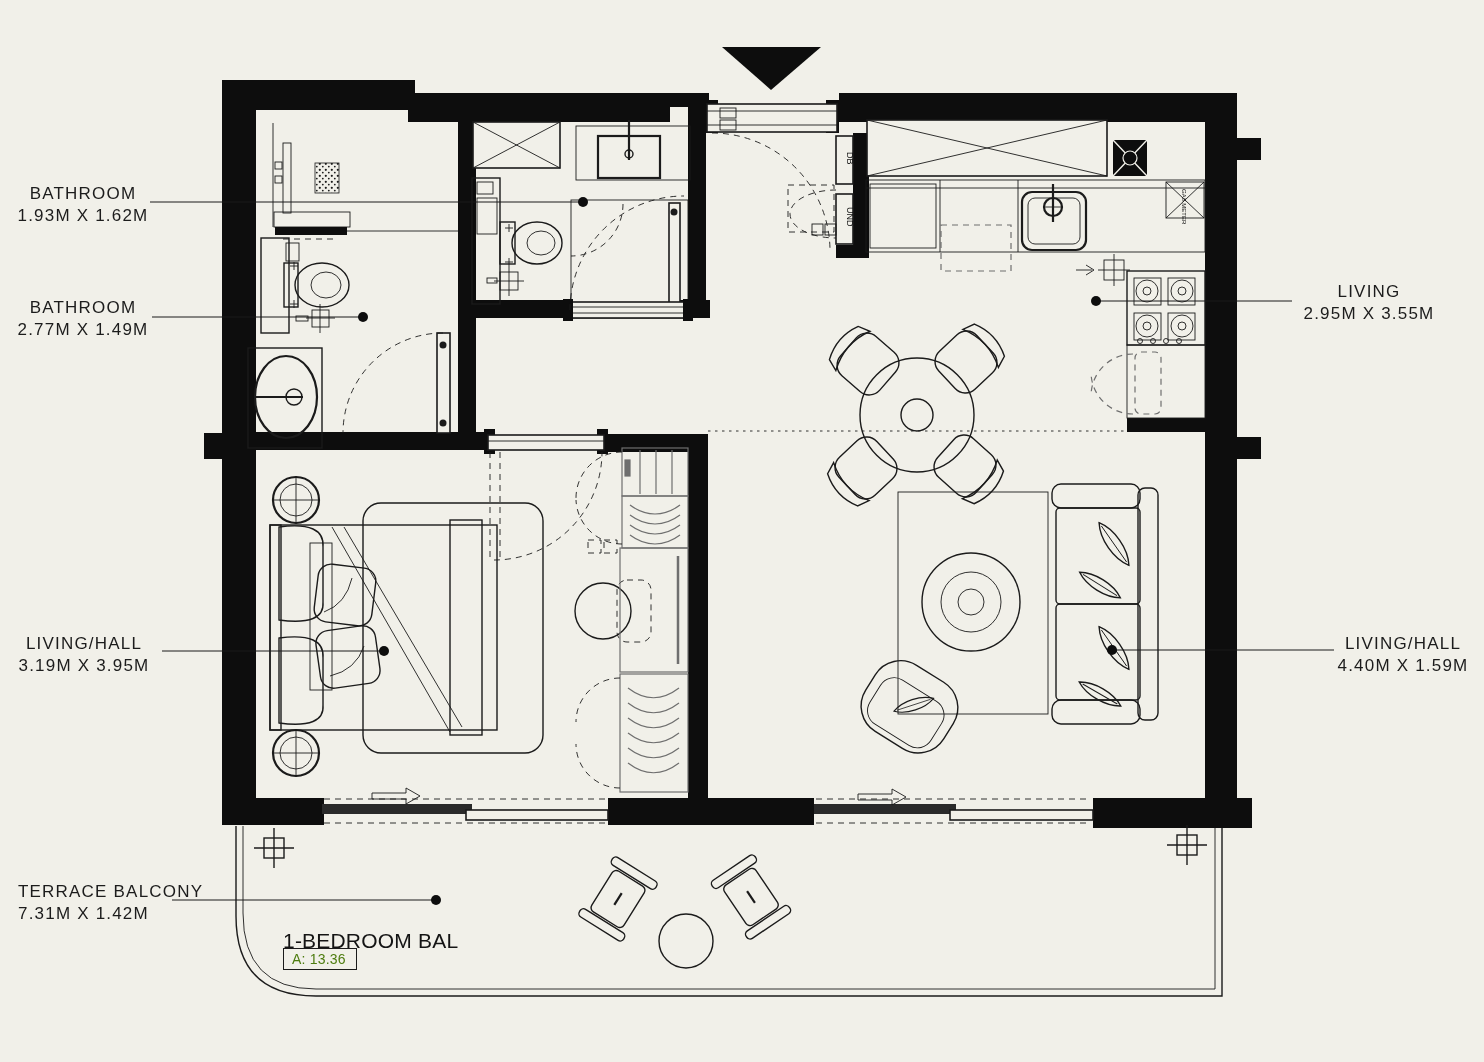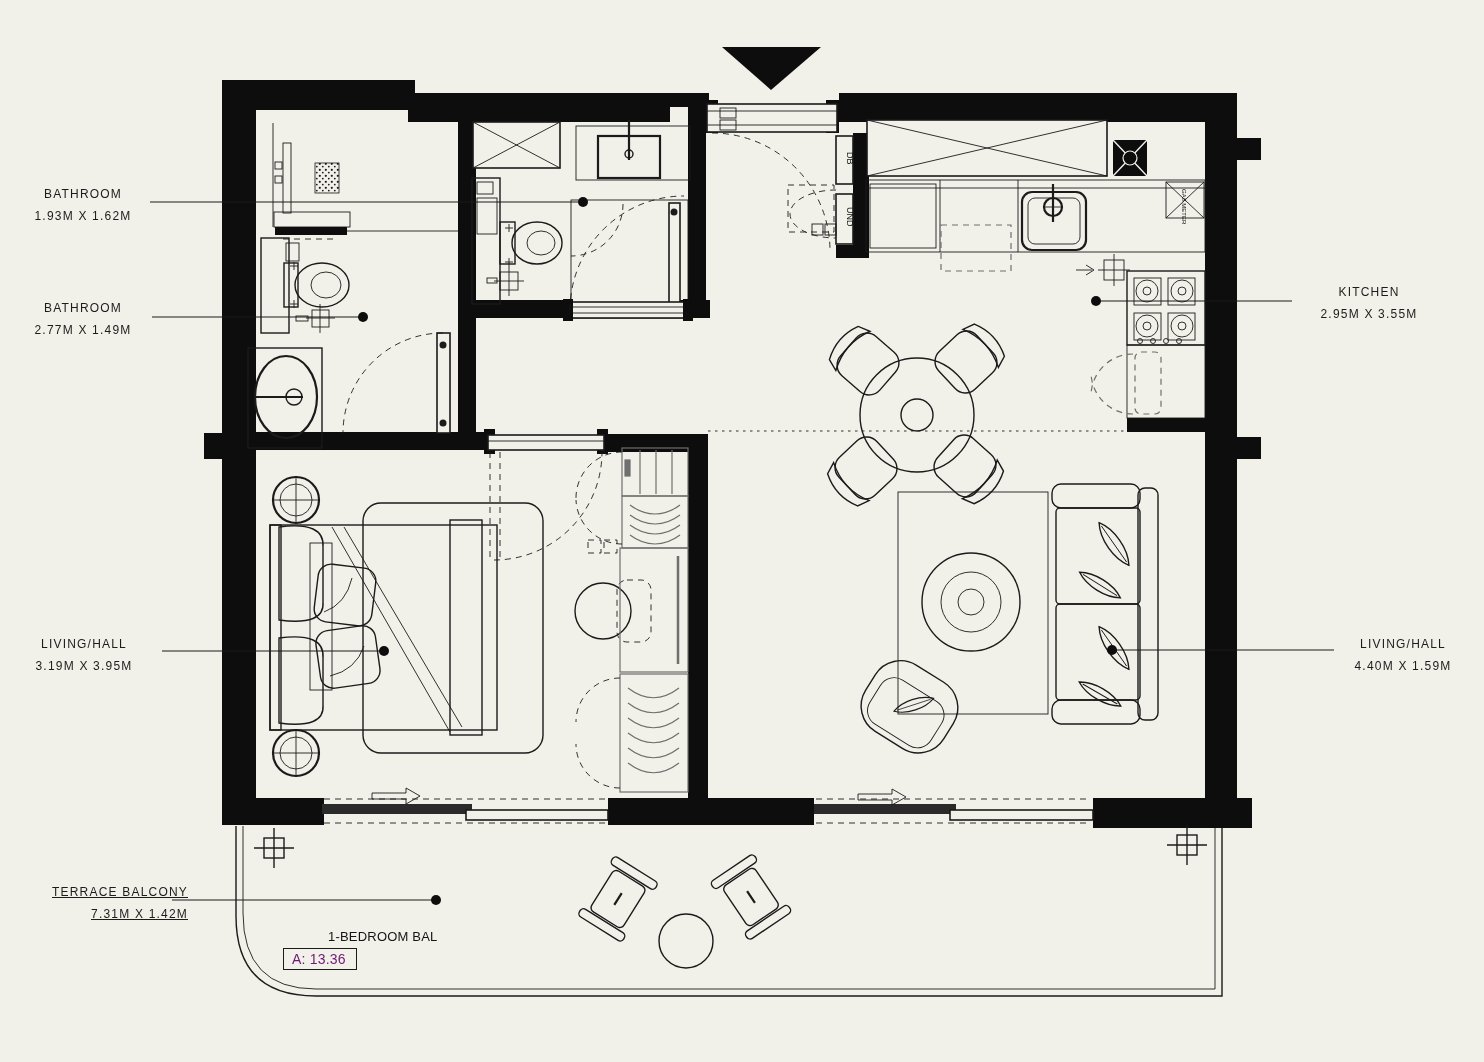--- a/index.html
+++ b/index.html
@@ -8,25 +8,25 @@
   svg{position:absolute;left:0;top:0;}
   .w{fill:#0d0d0d;stroke:none;}
   .ln{fill:none;stroke:#1b1b1b;stroke-width:1.4;}
   .tn{fill:none;stroke:#1b1b1b;stroke-width:0.9;}
   .th{fill:none;stroke:#1b1b1b;stroke-width:2.2;}
   .gy{fill:none;stroke:#6f6f6f;stroke-width:1.2;}
   .wht{fill:#f1f0e9;stroke:#1b1b1b;stroke-width:1.6;}
   .dsh{stroke-dasharray:6 5;}
   .dt{stroke-dasharray:2.5 4.5;}
   .ld{stroke:#1b1b1b;stroke-width:1;}
-  .lbl{position:absolute;color:#1c1c1c;font-size:12px;letter-spacing:1.2px;
+  .lbl{position:absolute;color:#1c1c1c;font-size:17px;letter-spacing:1.2px;
        line-height:22px;text-align:center;white-space:nowrap;}
-  .lbl.left-align{text-align:right;text-decoration:underline;}
-  .tag{position:absolute;color:#141414;font-size:13px;letter-spacing:0.2px;white-space:nowrap;margin-left:45px;}
-  .area-box{position:absolute;border:1.6px solid #1b1b1b;color:#701a75;font-size:14px;
+  .lbl.left-align{text-align:left;}
+  .tag{position:absolute;color:#141414;font-size:21px;letter-spacing:0.2px;white-space:nowrap;}
+  .area-box{position:absolute;border:1.6px solid #1b1b1b;color:#4d7c0f;font-size:14px;
             padding:2px 10px 2px 8px;letter-spacing:0.2px;background:transparent;}
   .svgtxt{font-family:"Liberation Sans",sans-serif;fill:#111;}
 </style>
 </head>
 <body>
 
 <div class="stage">
 <svg width="1484" height="1062" viewBox="0 0 1484 1062">
   <defs>
     <pattern id="spk" width="6" height="6" patternUnits="userSpaceOnUse">
@@ -427,21 +427,21 @@
 
 <div class="lbl" style="left:16px;top:183px;width:134px;">
   <div>BATHROOM</div>
   <div>1.93M X 1.62M</div>
 </div>
 <div class="lbl" style="left:14px;top:297px;width:138px;">
   <div>BATHROOM</div>
   <div>2.77M X 1.49M</div>
 </div>
 <div class="lbl" style="left:1294px;top:281px;width:150px;">
-  <div>KITCHEN</div>
+  <div>LIVING</div>
   <div>2.95M X 3.55M</div>
 </div>
 <div class="lbl" style="left:8px;top:633px;width:152px;">
   <div>LIVING/HALL</div>
   <div>3.19M X 3.95M</div>
 </div>
 <div class="lbl" style="left:1332px;top:633px;width:142px;">
   <div>LIVING/HALL</div>
   <div>4.40M X 1.59M</div>
 </div>

